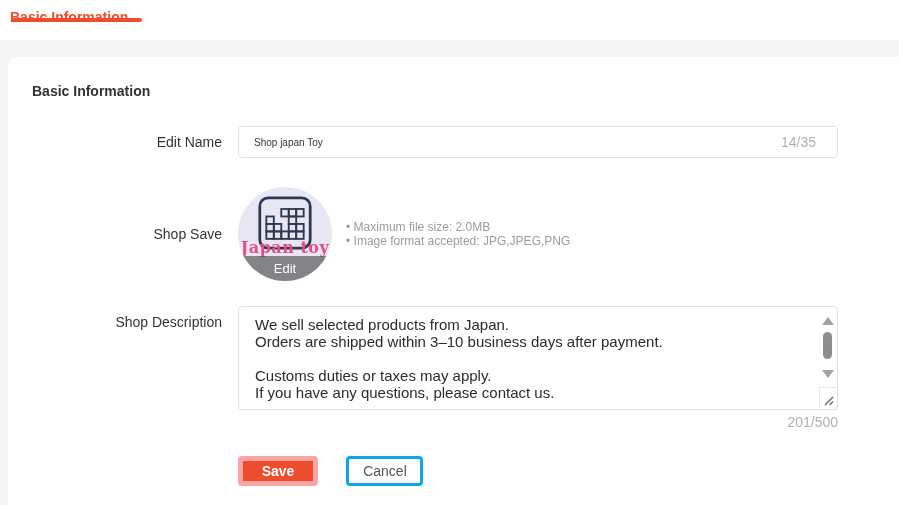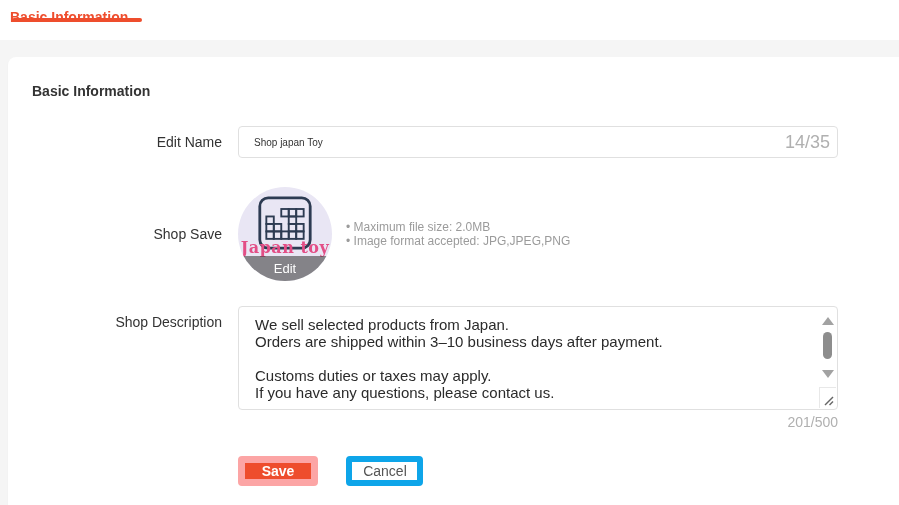--- a/index.html
+++ b/index.html
@@ -22,22 +22,22 @@
   .frow { display:flex; }
   .flabel { width:214px; text-align:right; font-size:14px; color:#333; flex:none; }
   .fcontent { margin-left:16px; }
 
   
   .row-name { margin-top:27px; align-items:center; }
   .input-wrap { position:relative; width:600px; height:32px; }
   .text-input { width:100%; height:100%; border:1px solid #e0e0e0; border-radius:4px;
                 padding:0 60px 0 15px; font-size:10px; color:#333; outline:none;
                 font-family:"Liberation Sans", sans-serif; }
-  .char-counter { position:absolute; right:8px; top:50%; transform:translateY(-50%);
-                  font-size:18px; color:#b0b0b0; }
+  .char-counter { position:absolute; right:22px; top:50%; transform:translateY(-50%);
+                  font-size:14px; color:#b0b0b0; }
 
   
   .row-logo { margin-top:29px; align-items:center; }
   .avatar { position:relative; width:94px; height:94px; border-radius:50%;
             background:#e9e6f4; overflow:hidden; cursor:pointer; flex:none; }
   .avatar svg.logo-art { position:absolute; left:50%; top:8px; transform:translateX(-50%); }
   .logo-word { position:absolute; top:51px; width:100%; text-align:center;
                font-family:"DejaVu Serif", serif; font-weight:700; font-size:16px;
                color:#e34e86; letter-spacing:0.5px; white-space:nowrap; }
   .edit-band { position:absolute; left:0; right:0; bottom:0; height:25px;
@@ -65,23 +65,23 @@
   .grip { position:absolute; right:1px; bottom:1px; width:17px; height:21px; background:#fff;
           border-top:1px solid #e8e8e8; border-left:1px solid #e8e8e8;
           border-bottom-right-radius:3px; cursor:nwse-resize; }
   .grip svg { position:absolute; right:2px; bottom:2px; }
   .desc-counter { width:600px; margin-top:4px; text-align:right; font-size:14px; color:#b0b0b0; }
 
   
   .row-buttons { margin-top:26px; align-items:center; }
   .btn { height:30px; border-radius:4px; font-size:14px; cursor:pointer;
          font-family:"Liberation Sans", sans-serif; }
-  .btn-save { width:80px; background:#ee4d2d; border:7px solid #fca5a5;
+  .btn-save { width:80px; background:#ee4d2d; border:5px solid #fca5a5;
               color:#fff; font-weight:700; }
-  .btn-cancel { width:77px; margin-left:24px; background:#fff; border:6px solid #0ea5e9;
+  .btn-cancel { width:77px; margin-left:24px; background:#fff; border:3px solid #0ea5e9;
                 color:#555; }
 </style>
 </head>
 <body>
 
 <div class="tabbar">
   <div class="tab">
     <span>Basic Information</span>
     <span class="tab-underline"></span>
   </div>

